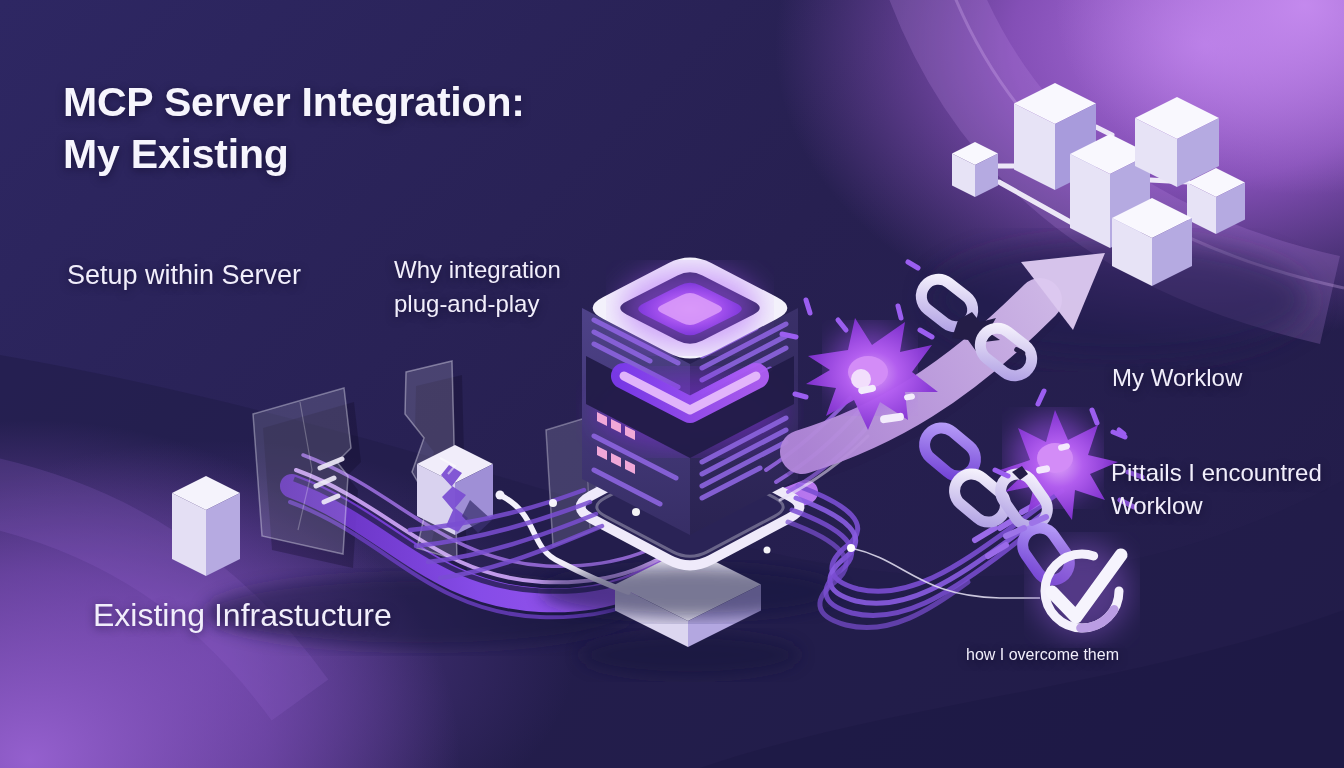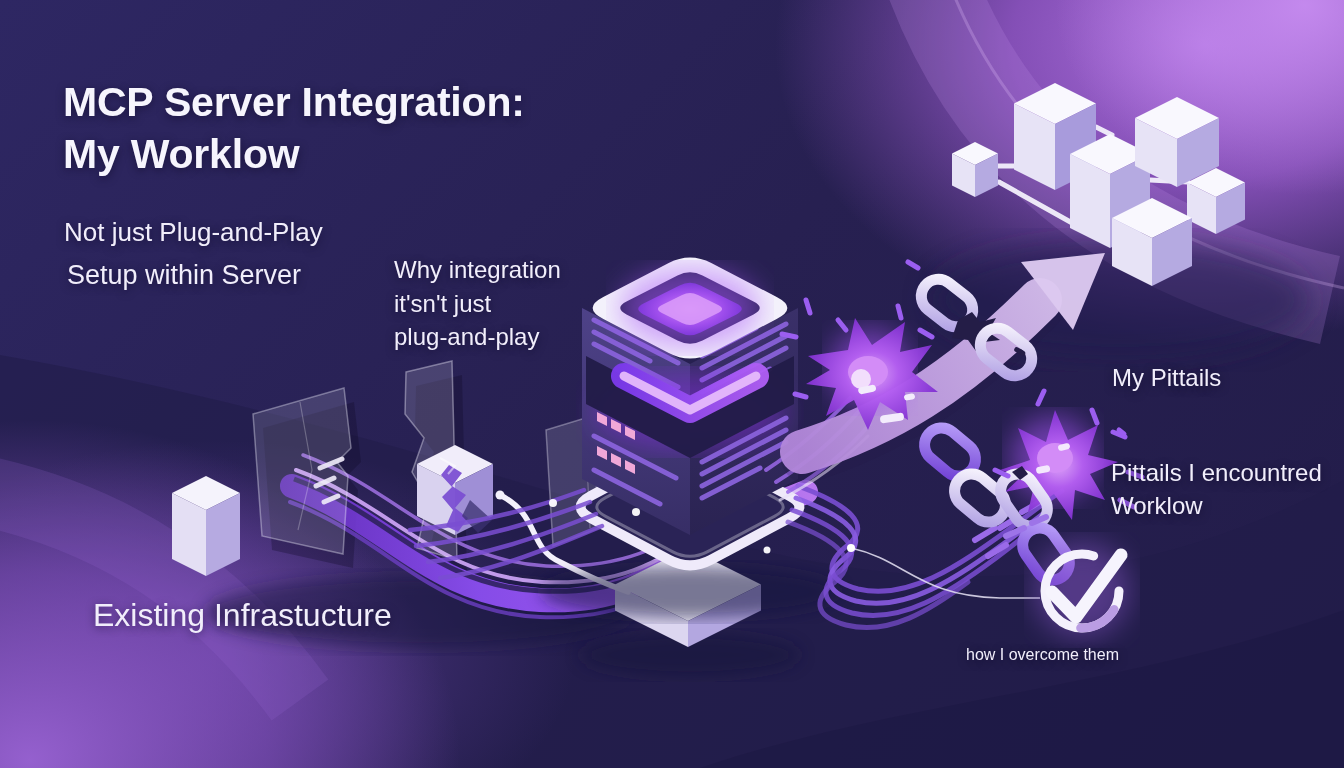--- a/index.html
+++ b/index.html
@@ -372,33 +372,31 @@
 
   <g fill="#ffffff" opacity=".95">
     <circle cx="553" cy="503" r="4"></circle>
     <circle cx="636" cy="512" r="4"></circle>
     <circle cx="767" cy="550" r="3.5"></circle>
   </g>
 </svg>
 
 <div class="lbl title">
   <span>MCP Server Integration:</span>
-  <span>My Worklow</span>
+  <span>My Existing</span>
 </div>
 
-<div class="lbl sub1">Not just Plug-and-Play</div>
 <div class="lbl sub2">Setup within Server</div>
 
 <div class="lbl why">
   <span>Why integration</span>
-  <span>it'sn't just</span>
   <span>plug-and-play</span>
 </div>
 
-<div class="lbl workflow">My Pittails</div>
+<div class="lbl workflow">My Worklow</div>
 
 <div class="lbl pitfalls">
   <span>Pittails I encountred</span>
   <span>Worklow</span>
 </div>
 
 <div class="lbl existing">Existing Infrastucture</div>
 
 <div class="lbl overcome">how I overcome them</div>
 

